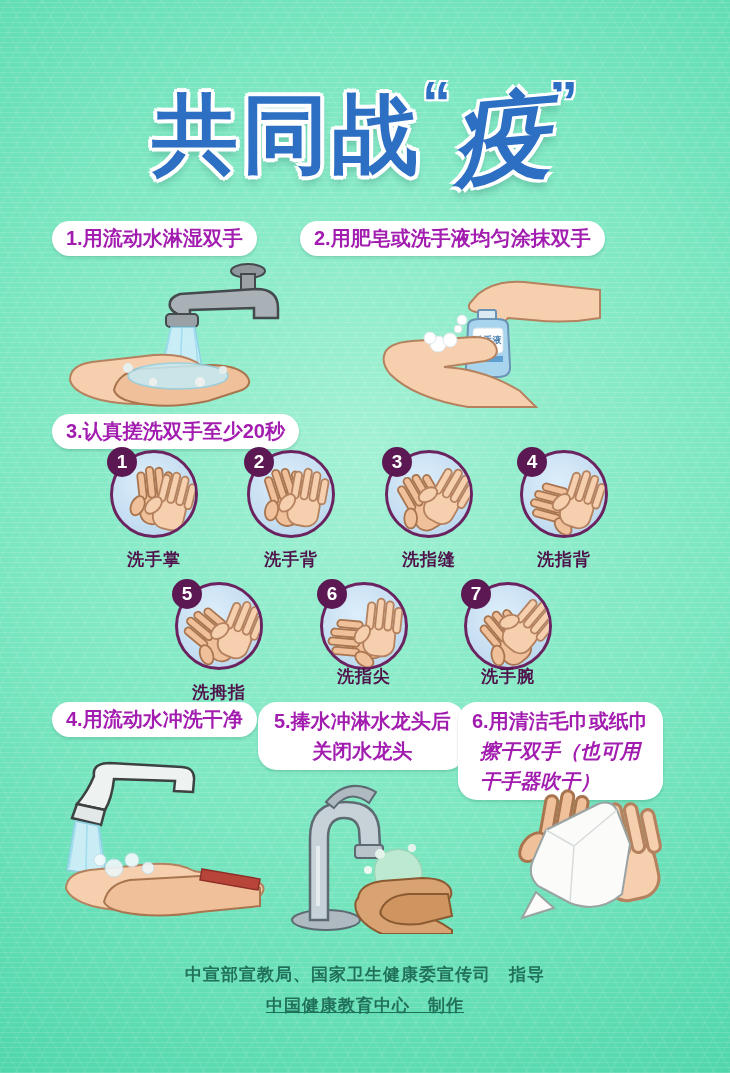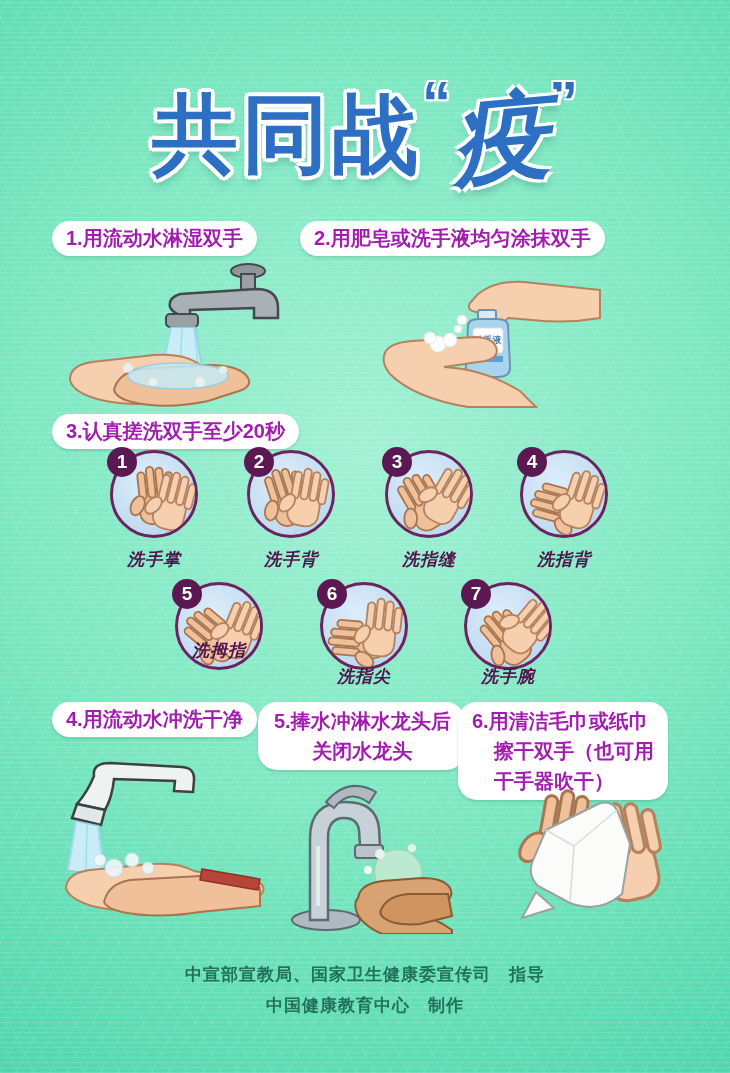--- a/index.html
+++ b/index.html
@@ -33,39 +33,39 @@
   .subtitle{
     position:absolute;top:176px;left:0;right:0;text-align:center;
     font-size:27px;font-weight:bold;color:#9e120c;letter-spacing:2px;
   }
   .pill{
     position:absolute;background:#ffffff;border-radius:19px;
     padding:4px 14px;color:#a21caf;font-weight:bold;font-size:20px;
     white-space:nowrap;box-shadow:0 2px 3px rgba(10,90,60,.18);
   }
   .multiline{line-height:1.5;}
-  .indent{margin-left:22px;}
+  .indent{margin-left:8px;font-style:italic;}
   .center{text-align:center;}
   .illus{position:absolute;}
   .circle{
     position:absolute;width:88px;height:88px;border-radius:50%;
     background:radial-gradient(circle at 42% 36%, #ddeefb 0%, #c7dff2 55%, #b3d2ea 100%);
     border:3px solid #6b2360;box-sizing:border-box;overflow:hidden;
   }
   .circle svg{width:100%;height:100%;display:block;}
   .badge{
     position:absolute;width:30px;height:30px;border-radius:50%;
     background:#5b1852;color:#ffffff;font-size:19px;font-weight:bold;
     display:flex;align-items:center;justify-content:center;
     top:-3px;left:-3px;z-index:3;
   }
   .circle-wrap{position:absolute;width:88px;height:88px;}
   .circle-label{
     position:absolute;width:88px;text-align:center;
-    font-size:17px;font-weight:bold;color:#4f124a;letter-spacing:1px;font-style:italic;
+    font-size:17px;font-weight:bold;color:#4f124a;letter-spacing:1px;
   }
   .hd{fill:#f6cfae;stroke:#b5825f;stroke-width:2;}
   .hd2{fill:#f0c09a;stroke:#a9754f;stroke-width:2;}
   .footer-line{
     position:absolute;left:0;right:0;text-align:center;
     font-size:17px;font-weight:bold;color:#20705a;letter-spacing:1px;
   }
 </style>
 </head>
 <body>
@@ -190,21 +190,21 @@
 
   <div class="circle-wrap" style="left:175px;top:582px;">
     <div class="circle">
       <svg viewBox="0 0 90 90">
         <use href="#hand-shape" class="hd2" transform="translate(8,22) rotate(-50 28 35)"></use>
         <use href="#hand-shape" class="hd" transform="translate(38,14) rotate(22 28 35)"></use>
       </svg>
     </div>
     <div class="badge">5</div>
   </div>
-  <div class="circle-label" style="left:175px;top:639px;">洗拇指</div>
+  <div class="circle-label" style="left:175px;top:681px;">洗拇指</div>
 
   <div class="circle-wrap" style="left:320px;top:582px;">
     <div class="circle">
       <svg viewBox="0 0 90 90">
         <use href="#hand-shape" class="hd2" transform="translate(10,28) rotate(-85 28 35)"></use>
         <use href="#hand-shape" class="hd" transform="translate(34,12) rotate(6 28 35)"></use>
       </svg>
     </div>
     <div class="badge">6</div>
   </div>
@@ -282,14 +282,14 @@
       <use href="#hand-shape" class="hd" transform="translate(104,26) scale(1.55) rotate(-12 28 35)"></use>
     </g>
     <g>
       <path d="M58 120 L44 146 L76 136 Z" fill="#fbfbf9" stroke="#9aa3a3" stroke-width="2"></path>
       <path d="M68 58 L120 32 Q133 27 139 38 L152 72 L144 122 Q121 142 92 131 L60 114 Q48 102 56 86 Z" fill="#fbfbf9" stroke="#9aa3a3" stroke-width="2"></path>
       <path d="M68 58 L96 74 L92 130 M96 74 L139 38" stroke="#d7dcdc" stroke-width="1.5" fill="none"></path>
     </g>
   </svg>
 
   <div class="footer-line" style="top:963px;">中宣部宣教局、国家卫生健康委宣传司　指导</div>
-  <div class="footer-line" style="top:994px;">中国健康教育中心　制作</div>
+  <div class="footer-line" style="top:994px;text-decoration:underline;">中国健康教育中心　制作</div>
 </div>
 
 </body></html>

